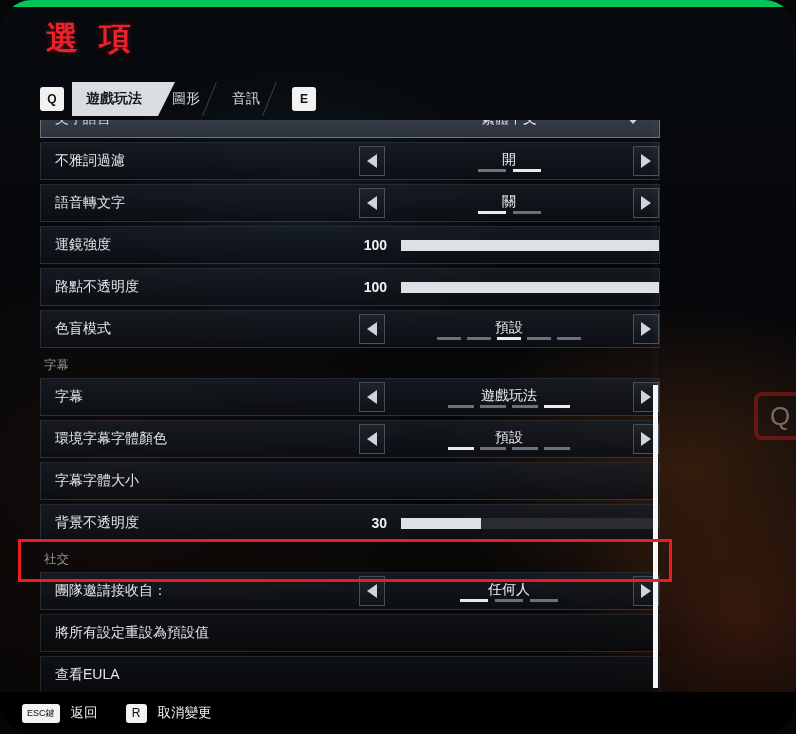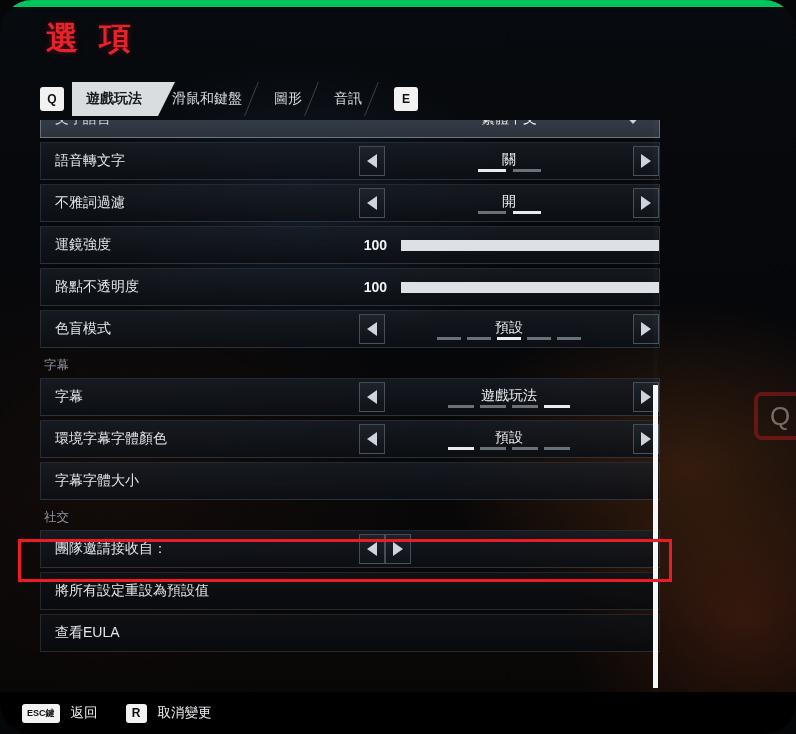--- a/index.html
+++ b/index.html
@@ -226,21 +226,21 @@
     position: absolute; left: 0; bottom: 0;
     width: 796px; height: 42px;
     background: #000;
     display: flex; align-items: center;
     padding-left: 22px;
   }
   .hint { display: flex; align-items: center; margin-right: 28px; }
   .hint .cap {
     background: #f2f2f2; color: #0d0f12;
     border-radius: 3px;
-    font-size: 9px; font-weight: bold;
+    font-size: 9px; font-weight: normal;
     height: 19px; min-width: 22px;
     padding: 0 5px;
     display: flex; align-items: center; justify-content: center;
     letter-spacing: 0;
   }
   .hint .cap.sq { font-size: 12px; min-width: 21px; padding: 0; }
   .hint .htext {
     margin-left: 11px;
     font-size: 13.5px; color: #eceef1;
     white-space: nowrap;
@@ -268,72 +268,68 @@
   <div class="glow-mark">Q</div>
 
   <div class="tabstrip">
     <div class="keycap">Q</div>
     <div class="tabs">
       <div class="tab active">
         <span>遊戲玩法</span>
       </div>
       <div class="tab">
         <span class="skew"></span>
-        <span>滑鼠和鍵盤</span>
-      </div>
-      <div class="tab">
-        <span class="skew"></span>
         <span>圖形</span>
       </div>
       <div class="tab">
         <span class="skew"></span>
         <span>音訊</span>
       </div>
     </div>
     <div class="keycap right">E</div>
   </div>
 
   <div class="list-viewport">
 
     <div class="row dropdown" style="margin-top:-20px;height:38px;">
       <div class="row-label">文字語言</div>
       <div class="dd-value">繁體中文</div>
       <div class="dd-chevron"></div>
     </div>
 
     <div class="row">
+      <div class="row-label">不雅詞過濾</div>
+      <div class="selector">
+        <div class="arrow-btn left">
+            <span class="tri"></span>
+          </div>
+        <div class="sel-center">
+          <div class="sel-value">開</div>
+          <div class="segs">
+            <div class="seg"></div>
+            <div class="seg on"></div>
+          </div>
+        </div>
+        <div class="arrow-btn right">
+            <span class="tri"></span>
+          </div>
+      </div>
+    </div>
+
+    <div class="row">
       <div class="row-label">語音轉文字</div>
       <div class="selector">
         <div class="arrow-btn left">
             <span class="tri"></span>
           </div>
         <div class="sel-center">
           <div class="sel-value">關</div>
           <div class="segs">
             <div class="seg on"></div>
             <div class="seg"></div>
-          </div>
-        </div>
-        <div class="arrow-btn right">
-            <span class="tri"></span>
-          </div>
-      </div>
-    </div>
-
-    <div class="row">
-      <div class="row-label">不雅詞過濾</div>
-      <div class="selector">
-        <div class="arrow-btn left">
-            <span class="tri"></span>
-          </div>
-        <div class="sel-center">
-          <div class="sel-value">開</div>
-          <div class="segs">
-            <div class="seg"></div>
-            <div class="seg on"></div>
           </div>
         </div>
         <div class="arrow-btn right">
             <span class="tri"></span>
           </div>
       </div>
     </div>
 
     <div class="row">
       <div class="row-label">運鏡強度</div>
@@ -418,29 +414,46 @@
         <div class="arrow-btn right">
             <span class="tri"></span>
           </div>
       </div>
     </div>
 
     <div class="row">
       <div class="row-label">字幕字體大小</div>
     </div>
 
+    <div class="row">
+      <div class="row-label">背景不透明度</div>
+      <div class="slider-wrap">
+        <div class="slider-num">30</div>
+        <div class="slider-track">
+          <div class="slider-fill" style="width:31%"></div>
+        </div>
+      </div>
+    </div>
 
     <div class="group-title">社交</div>
 
     <div class="row">
       <div class="row-label">團隊邀請接收自：</div>
       <div class="selector">
         <div class="arrow-btn left">
             <span class="tri"></span>
           </div>
+        <div class="sel-center">
+          <div class="sel-value">任何人</div>
+          <div class="segs">
+            <div class="seg on"></div>
+            <div class="seg"></div>
+            <div class="seg"></div>
+          </div>
+        </div>
         <div class="arrow-btn right">
             <span class="tri"></span>
           </div>
       </div>
     </div>
 
     <div class="row plain">
       <div class="row-label">將所有設定重設為預設值</div>
     </div>
 

